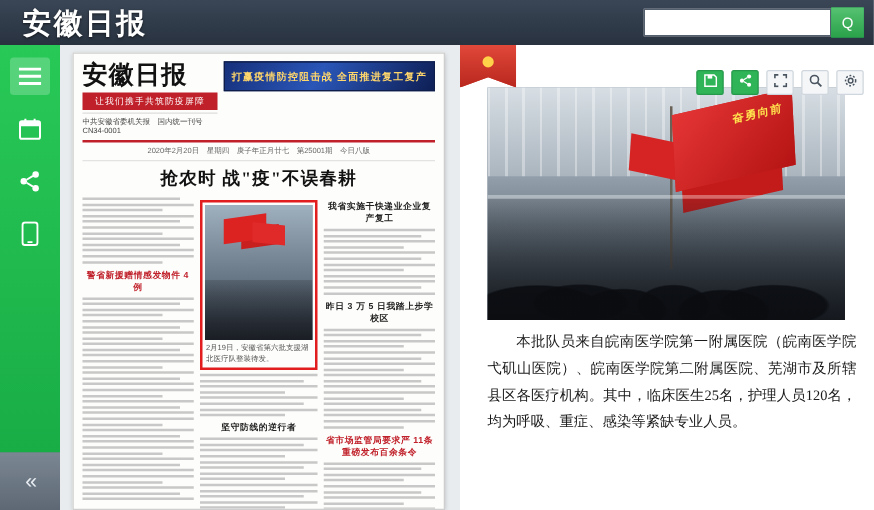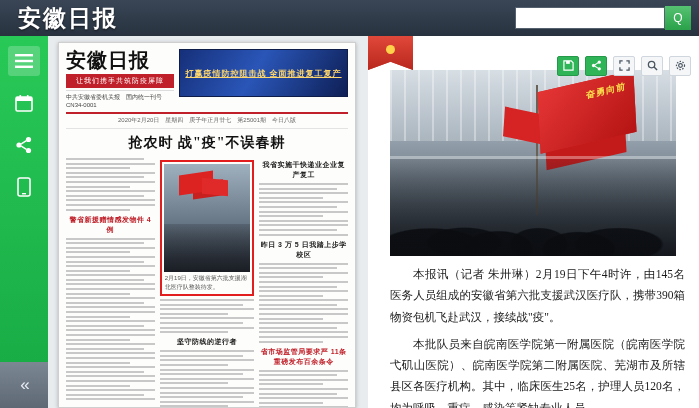--- a/index.html
+++ b/index.html
@@ -108,29 +108,28 @@
     margin-top: 3px;
     background: #c0202a; color: #fff;
     font-size: 7px; text-align: center; padding: 2px 0;
     letter-spacing: 1px;
   }
   .paper-sub2 {
     margin-top: 2px; font-size: 6px; color: #444;
     border-top: 1px solid #ddd; padding-top: 2px;
   }
   .paper-banner {
-    flex: 1; height: 48px;
+    flex: 1; height: 24px;
     background: #1a2e6e;
     background-image: linear-gradient(120deg, #16307a 0%, #2a56b8 45%, #0e1f55 100%);
     color: #ffd66b;
     font-size: 8px; font-weight: bold;
     display: flex; align-items: center; justify-content: center;
     text-align: center; letter-spacing: 1px;
     border: 1px solid #0d1c49;
-    text-decoration: underline;
   }
   .paper-date {
     font-size: 6px; color: #666; text-align: center;
     padding: 2px 0 3px; border-bottom: 1px solid #e3e3e3;
   }
   .paper-headline {
     font-family: "Liberation Serif", serif;
     font-weight: bold; font-size: 14px; color: #111;
     text-align: center; padding: 5px 0 4px;
     letter-spacing: 1px;
@@ -548,19 +547,18 @@
       <div class="dp-pole"></div>
       <div class="dp-flag-small"></div>
       <div class="dp-flag-big">
         <div class="txt">奋勇向前</div>
       </div>
       <div class="dp-rail"></div>
       <div class="dp-crowd"></div>
     </div>
 
     <div class="detail-text">
-      <p>本报讯（记者 朱卅琳）2月19日下午4时许，由145名医务人员组成的安徽省第六批支援武汉医疗队，携带390箱物资包机飞赴武汉，接续战"疫"。</p>
       <p>本批队员来自皖南医学院第一附属医院（皖南医学院弋矶山医院）、皖南医学院第二附属医院、芜湖市及所辖县区各医疗机构。其中，临床医生25名，护理人员120名，均为呼吸、重症、感染等紧缺专业人员。</p>
 
     </div>
   </div>
 
 </div>
 
 </body></html>

